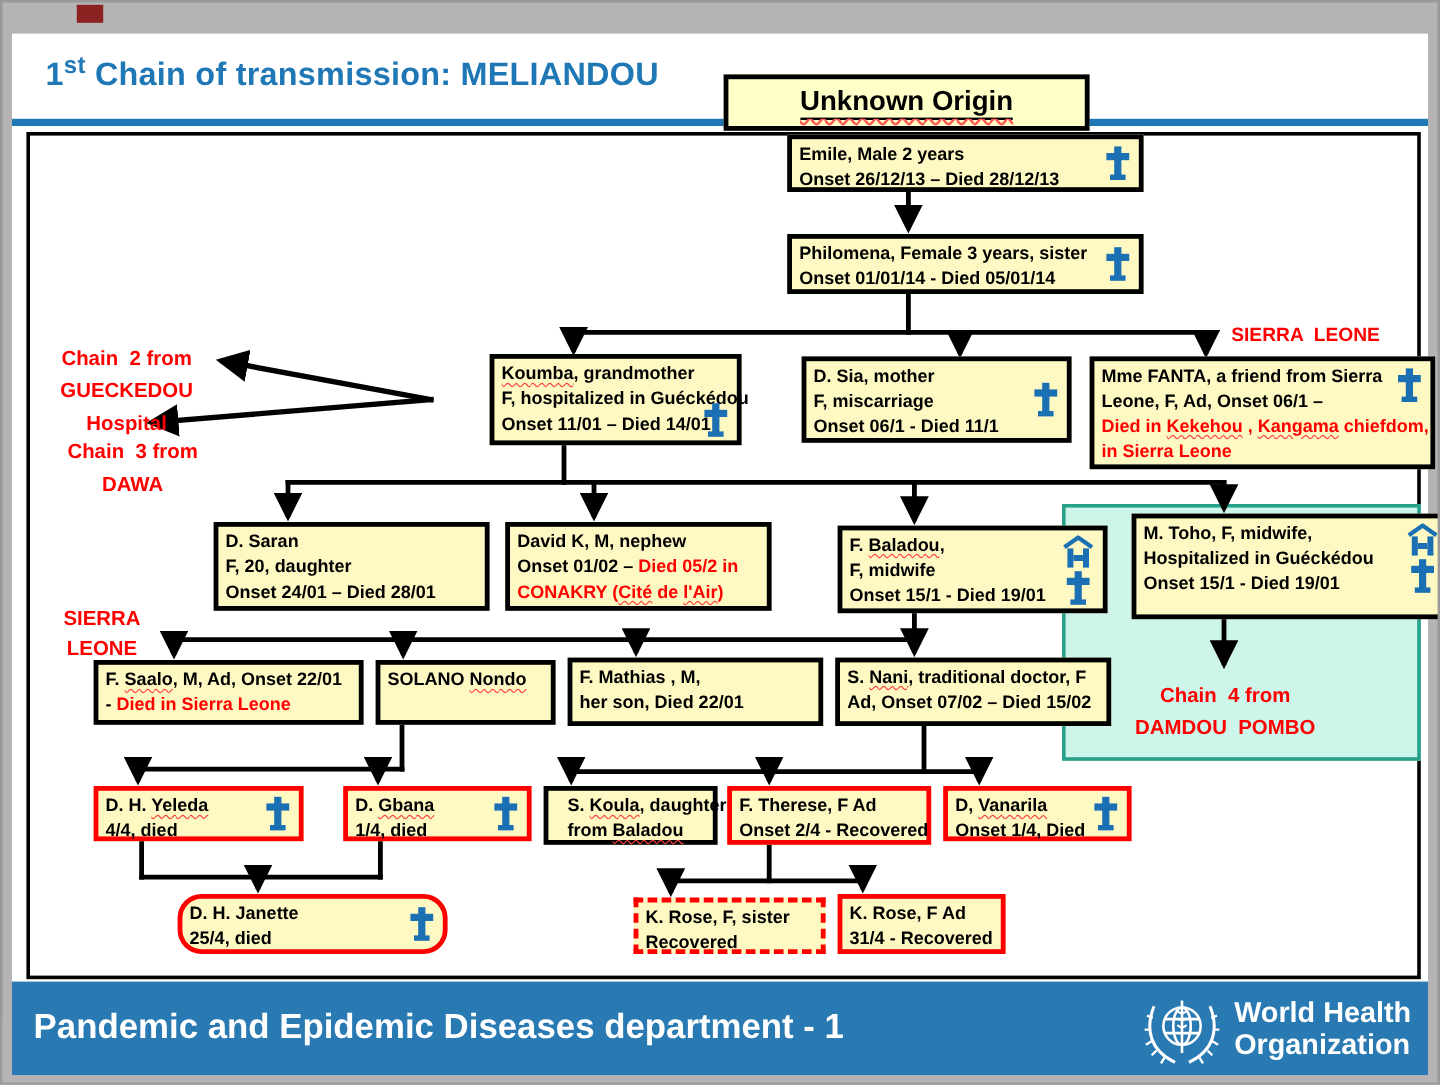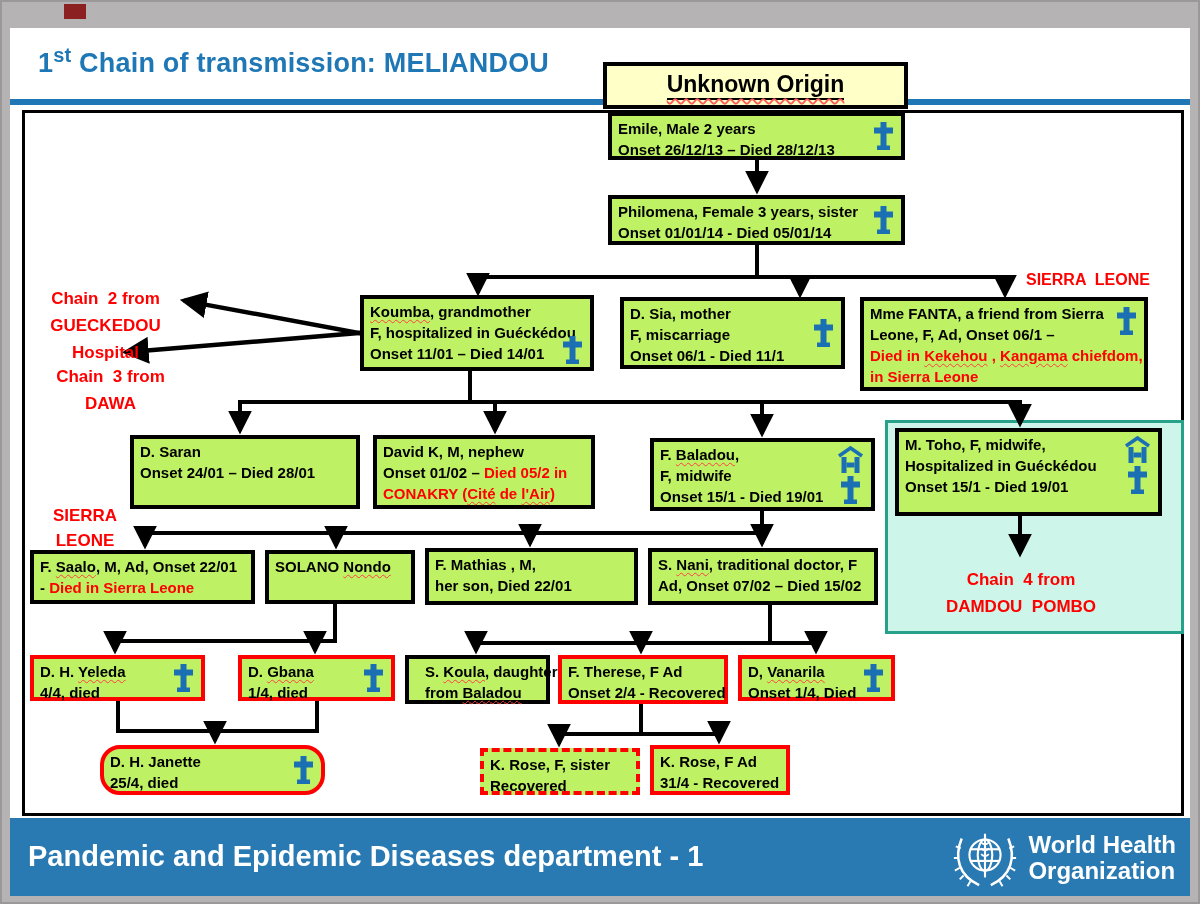--- a/index.html
+++ b/index.html
@@ -16,42 +16,42 @@
   #blue-rule{position:absolute;left:10px;top:99px;width:1180px;height:6px;background:#1f78b5;}
   #diagram-border{position:absolute;left:22px;top:110px;width:1156px;height:700px;border:3px solid #000;z-index:1;}
 
   
   #chain4-box{position:absolute;left:885px;top:420px;width:293px;height:208px;background:#cdf5e9;border:3px solid #27a189;z-index:2;}
 
   
   #arrows{position:absolute;left:0;top:0;z-index:3;pointer-events:none;}
 
   
-  .node{position:absolute;background:#bef264;border:4px solid #000;box-sizing:border-box;z-index:4;
-        font-weight:bold;font-size:15px;line-height:21px;color:#000;padding:2px 6px;}
+  .node{position:absolute;background:#fef9c3;border:4px solid #000;box-sizing:border-box;z-index:4;
+        font-weight:bold;font-size:15px;line-height:21px;color:#000;padding:2px 6px;margin-left:48px;}
   .node.b-red{border-color:#ff0000;}
   .node.b-red-dashed{border:4px dashed #ff0000;}
   .nline{white-space:nowrap;}
   .red{color:#ff0000;}
   .wavy{text-decoration-line:underline;text-decoration-style:wavy;text-decoration-color:#ff4040;text-decoration-thickness:1px;text-underline-offset:2px;}
   .icons{position:absolute;right:7px;display:flex;flex-direction:column;align-items:center;gap:1px;}
   .icons.mid{top:50%;transform:translateY(-50%);}
   .icons.top{top:5px;}
   .icons.low{bottom:2px;}
   .icons.col{top:4px;}
 
   #origin-box{position:absolute;left:603px;top:62px;width:305px;height:47px;background:#ffffc8;border:4px solid #000;
       box-sizing:border-box;z-index:5;display:flex;align-items:center;justify-content:center;}
   #origin-box span{font-size:23px;font-weight:bold;border-bottom:2.5px solid #000;
       text-decoration-line:underline;text-decoration-style:wavy;text-decoration-color:#ff5a5a;text-decoration-thickness:1.5px;text-underline-offset:6px;}
 
   
   #n-emile{left:608px;top:112px;width:297px;height:48px;}
   #n-philomena{left:608px;top:195px;width:297px;height:50px;}
-  #n-koumba{left:360px;top:295px;width:234px;height:76px;}
+  #n-koumba{left:360px;top:295px;width:210px;height:76px;}
   #n-dsia{left:620px;top:297px;width:225px;height:72px;}
   #n-fanta{left:860px;top:297px;width:288px;height:94px;}
   #n-saran{left:130px;top:435px;width:230px;height:74px;}
   #n-davidk{left:373px;top:435px;width:222px;height:74px;}
   #n-boundey{left:650px;top:438px;width:225px;height:73px;}
   #n-toho{left:895px;top:428px;width:267px;height:88px;}
   #n-saalo{left:30px;top:550px;width:225px;height:54px;}
   #n-solano{left:265px;top:550px;width:150px;height:54px;}
   #n-mathias{left:425px;top:548px;width:213px;height:57px;}
   #n-nani{left:648px;top:548px;width:230px;height:57px;}
@@ -220,20 +220,21 @@
           <rect x="7.5" y="1" width="6" height="25"></rect>
           <rect x="1" y="6.5" width="19" height="6"></rect>
           <rect x="4" y="24.5" width="13" height="4.5"></rect>
         </g>
       </svg>
     </div>
   </div>
 <div class="node b-black" id="n-saran">
     <div>
       <div class="nline"><span>D. Saran</span></div>
+      <div class="nline"><span>F, 20, daughter</span></div>
       <div class="nline"><span>Onset 24/01 – Died 28/01</span></div>
     </div>
   </div>
 <div class="node b-black" id="n-davidk">
     <div>
       <div class="nline"><span>David K, M, nephew</span></div>
       <div class="nline"><span>Onset 01/02 – </span><span class="red">Died 05/2 in</span></div>
       <div class="nline"><span class="red">CONAKRY (</span><span class="red wavy">Cité</span><span class="red"> de </span><span class="red wavy">l'Air</span><span class="red">)</span></div>
     </div>
   </div>

